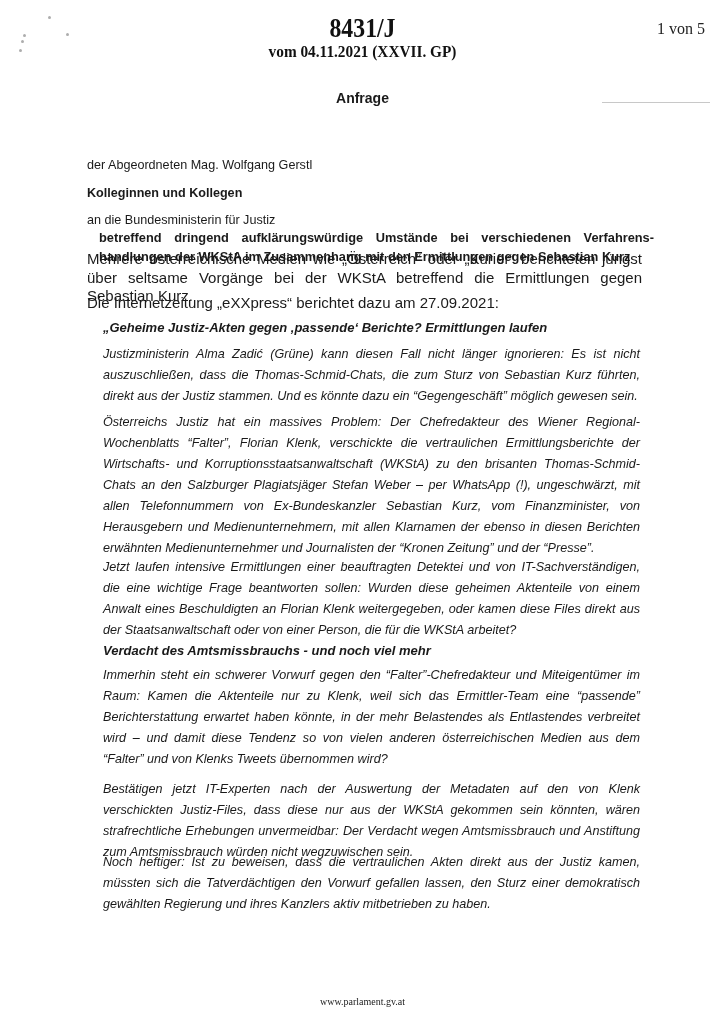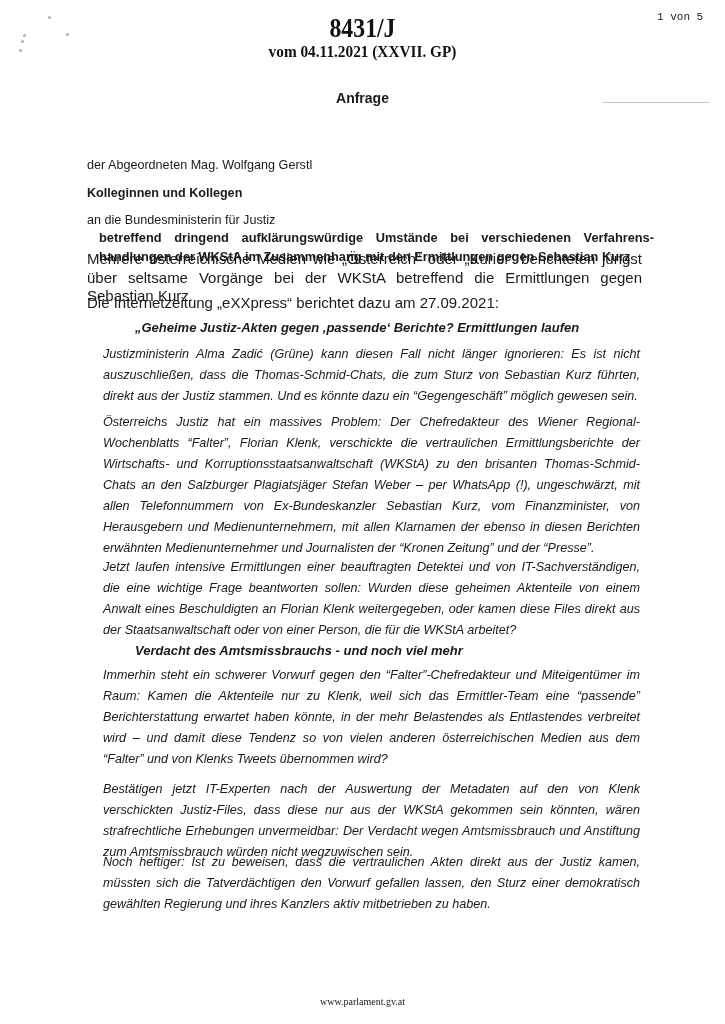--- a/index.html
+++ b/index.html
@@ -52,23 +52,23 @@
       font-family: "Liberation Serif", serif;
       font-weight: bold;
       font-size: 17px;
       line-height: 20px;
       transform: scaleX(0.9);
       color: #111;
     }
     .page-indicator {
       position: absolute;
       left: 657px;
-      top: 11px;
-      font-family: Liberation Mono, monospace;
-      font-size: 11px;
+      top: 20px;
+      font-family: Liberation Serif, serif;
+      font-size: 16px;
       color: #222;
     }
     .corner-line {
       position: absolute;
       left: 602px;
       top: 102px;
       width: 108px;
       height: 1px;
       background: #c8c8c8;
     }
@@ -117,21 +117,20 @@
       line-height: 21px;
       text-align: justify;
     }
     .quote-heading {
       position: absolute;
       left: 103px;
       width: 537px;
       font-style: italic;
       font-weight: bold;
       font-size: 13px;
-      margin-left: 32px;
     }
     .footer {
       position: absolute;
       left: 0;
       right: 0;
       top: 996px;
       text-align: center;
       font-family: "Liberation Serif", serif;
       font-size: 10px;
       color: #222;

